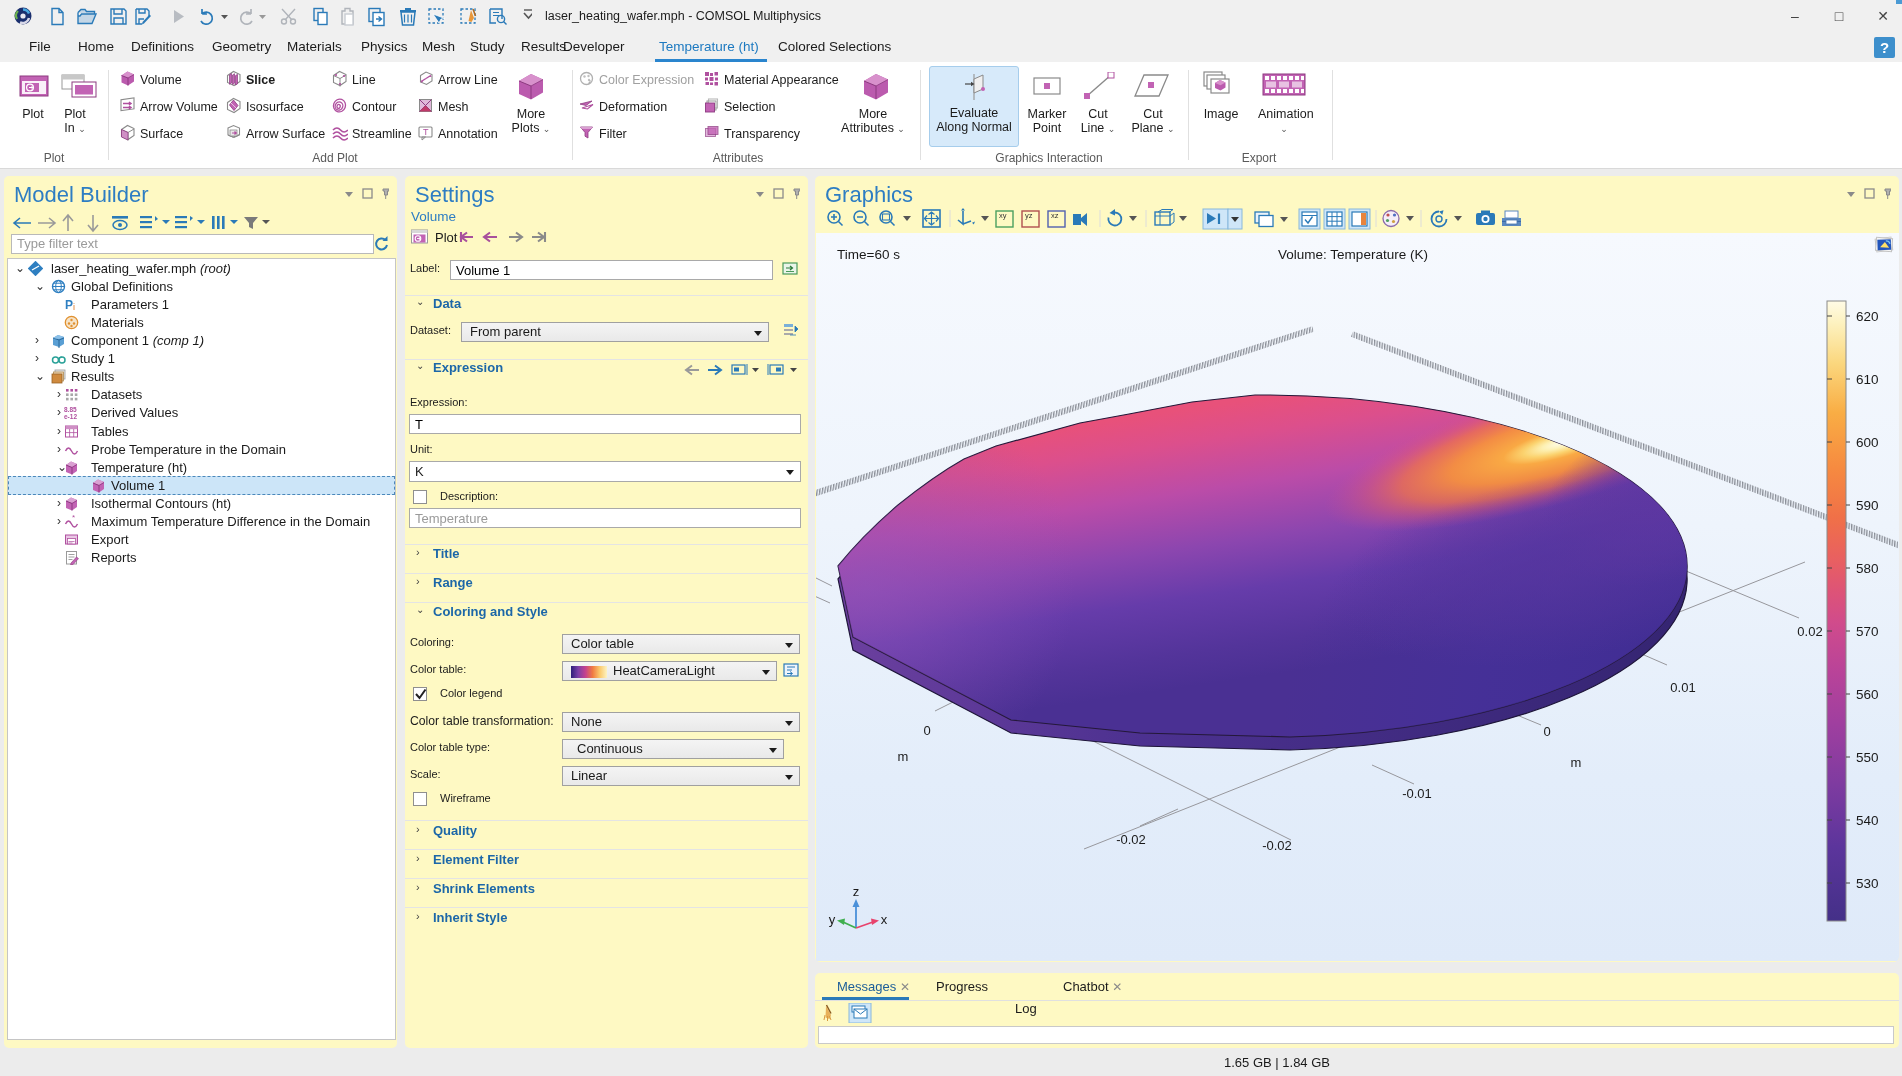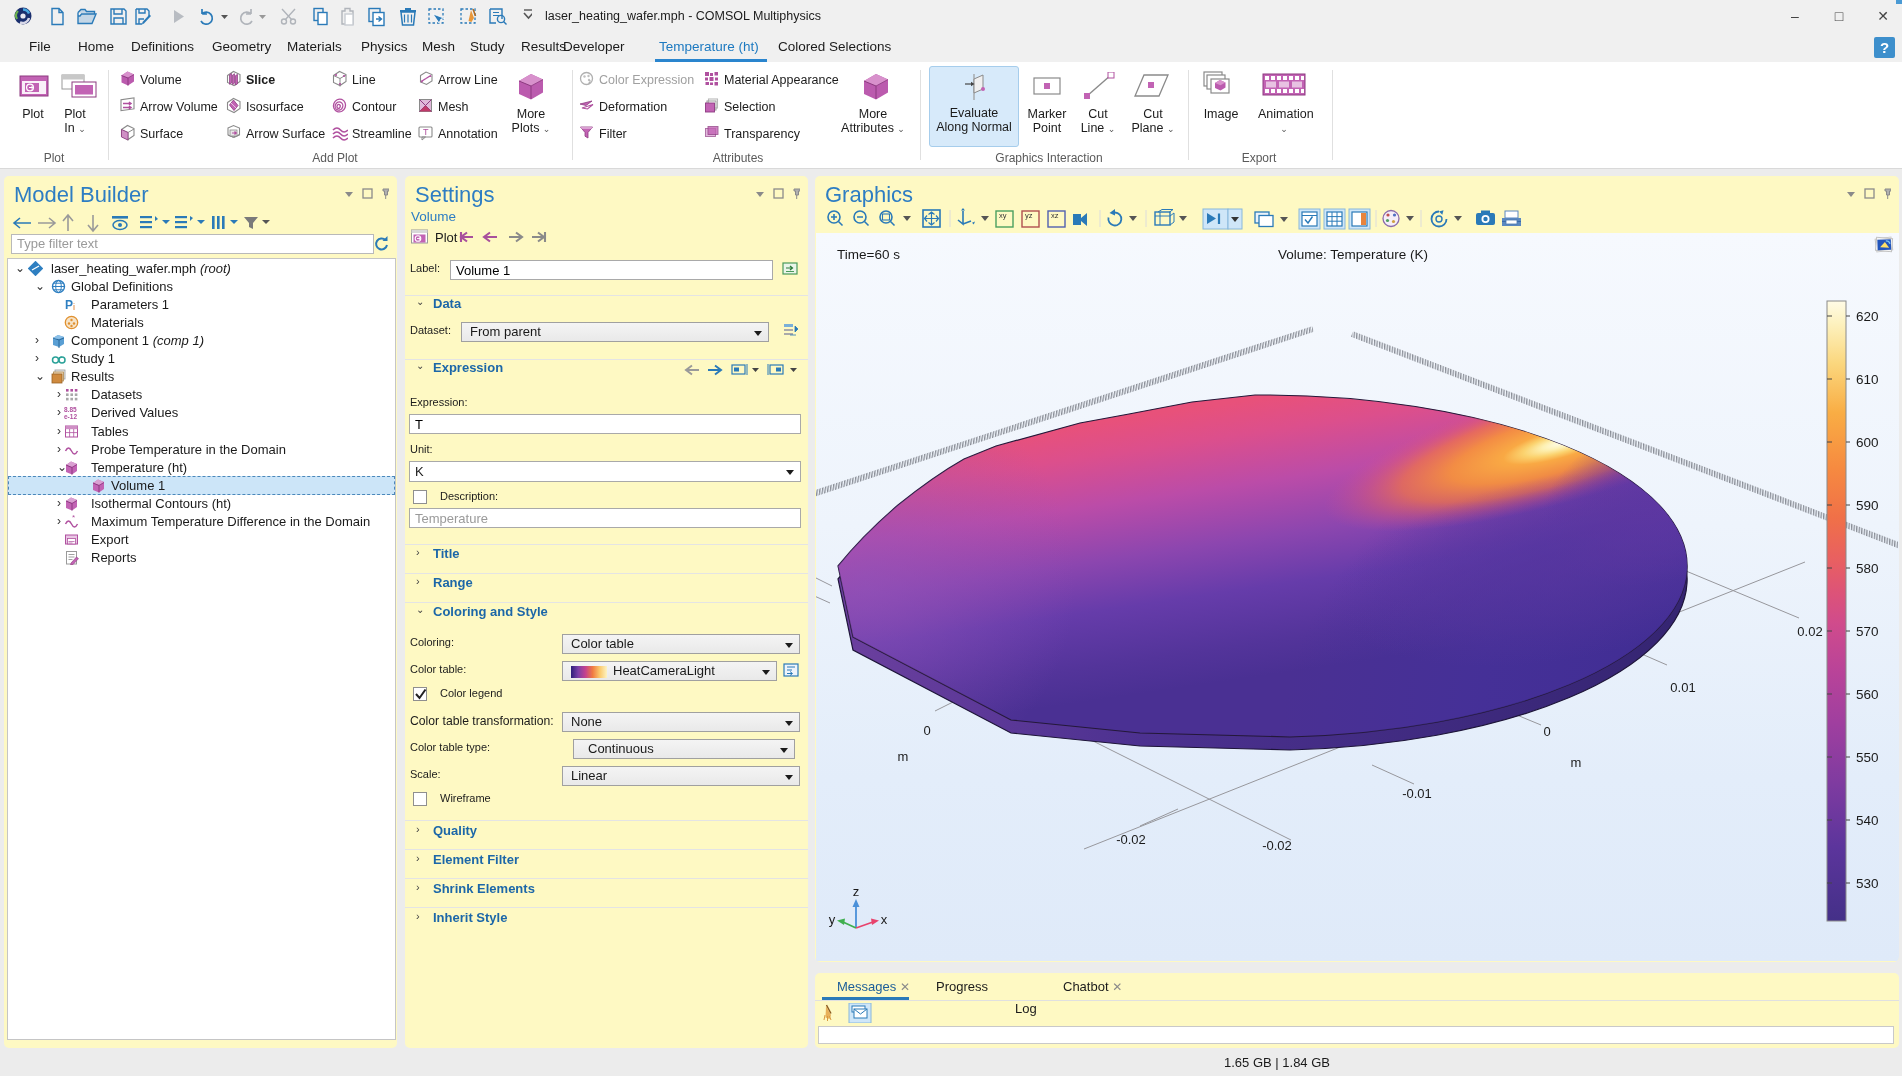--- a/index.html
+++ b/index.html
@@ -689,21 +689,21 @@
       <path d="M4 11.5 h5 M7 9.5 l2.5 2 -2.5 2" stroke="#2a7ab8" fill="none"></path>
     </svg>
   <div class="cb" style="left:8px; top:511px;"></div>
   <svg style="position:absolute; left:8px; top:511px;" width="16" height="16">
       <path d="M3 7 l3.5 4 6-8.5" fill="none" stroke="#222" stroke-width="2"></path>
     </svg>
   <div class="flabel" style="left:35px; top:511px;">Color legend</div>
   <div class="flabel" style="left:5px; top:538px; font-size:12.2px;">Color table transformation:</div>
   <div class="dfield" style="left:157px; top:536px; width:238px; height:20px; line-height:18px;">None<span class="arr"></span></div>
   <div class="flabel" style="left:5px; top:565px;">Color table type:</div>
-  <div class="dfield" style="left:168px; top:563px; width:222px; height:20px; line-height:18px;padding-left:14px;">Continuous<span class="arr"></span></div>
+  <div class="dfield" style="left:157px; top:563px; width:222px; height:20px; line-height:18px;padding-left:14px;">Continuous<span class="arr"></span></div>
   <div class="flabel" style="left:5px; top:592px;">Scale:</div>
   <div class="dfield" style="left:157px; top:590px; width:238px; height:20px; line-height:18px;">Linear<span class="arr"></span></div>
   <div class="cb" style="left:8px; top:616px;"></div>
   <div class="flabel" style="left:35px; top:616px;">Wireframe</div>
 
   <div class="sep" style="top:644px;"></div>
   <div class="sec-h" style="top:647px;">
       <span class="sc" style="font-size:11px;">›</span>
       <span class="st">Quality</span>
     </div>

